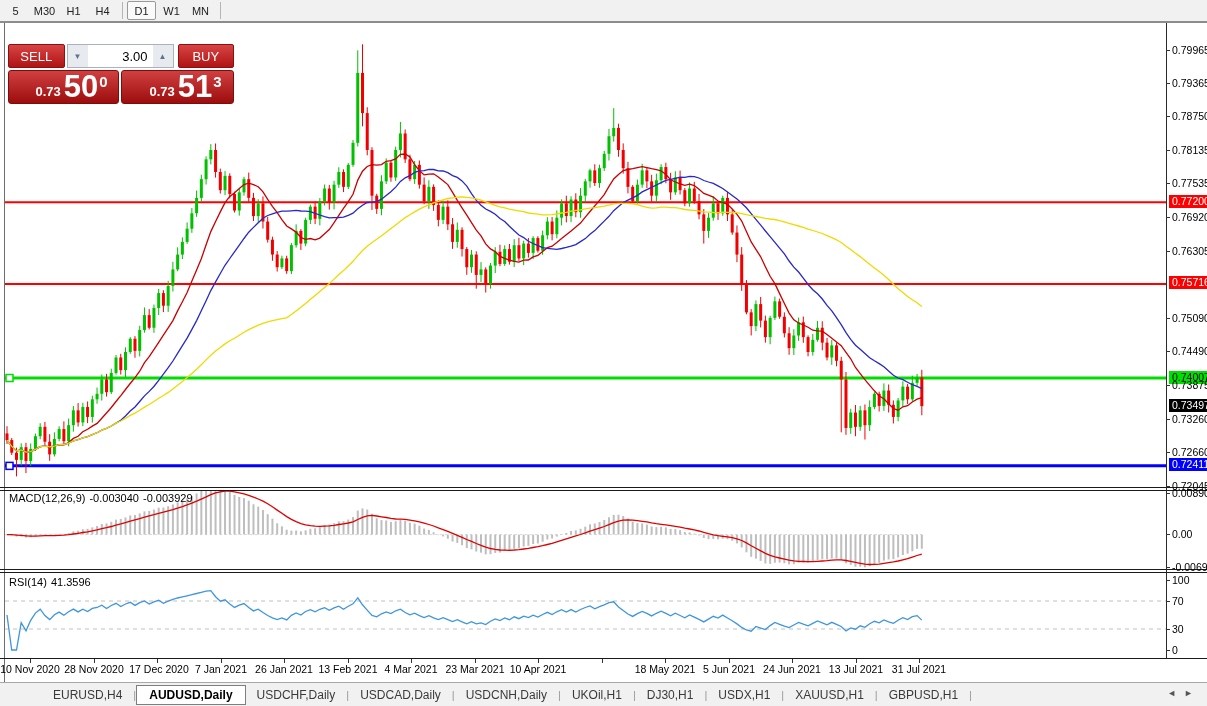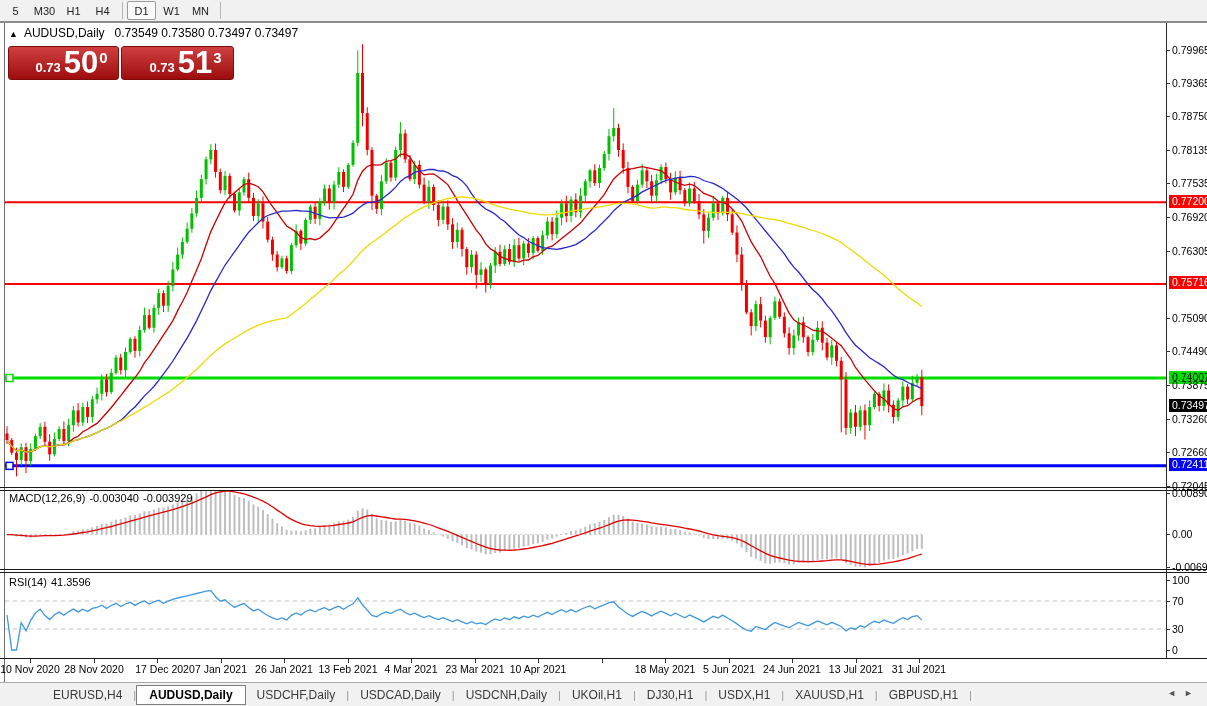--- a/index.html
+++ b/index.html
@@ -70,25 +70,35 @@
       <div class="tf-btn">H4</div>
       <div class="tf-sep"></div>
       <div class="tf-btn active">D1</div>
       <div class="tf-btn">W1</div>
       <div class="tf-btn">MN</div>
       <div class="tf-sep"></div>
     </div>
   <div class="frame-line" style="left:0;top:21px;width:1207px;height:2px;background:#8c8c8c;"></div>
   <div class="frame-line" style="left:4px;top:23px;width:1px;height:659px;"></div>
 
-  <div class="chart-header">
-    <span class="arrow">▲</span><span>AUDUSD,Daily</span><span class="ohlc">0.73549 0.73580 0.73497 0.73497</span>
-  </div>
 
   <div class="trade-panel">
+    <div class="tp-row1">
+      <div class="btn-red sell-btn">SELL</div>
+      <div class="vol-wrap">
+        <button class="vol-arrow">
+            <span>▼</span>
+          </button>
+        <input class="vol-input" value="3.00" style="">
+        <button class="vol-arrow">
+            <span>▲</span>
+          </button>
+      </div>
+      <div class="btn-red buy-btn">BUY</div>
+    </div>
     <div class="tp-row2">
       <div class="quote-box q-sell">
         <span class="q-small">0.73</span>
         <span class="q-big">50</span>
         <span class="q-sup">0</span>
       </div>
       <div class="quote-box q-buy">
         <span class="q-small">0.73</span>
         <span class="q-big">51</span>
         <span class="q-sup">3</span>
@@ -763,21 +773,21 @@
       <div class="axis-label" style="top: 623px;">30</div>
       <div class="axis-tick" style="top: 650px;"></div>
       <div class="axis-label" style="top: 644px;">0</div>
     </div>
   <div id="timeAxis">
       <div class="date-tick" style="left: 30px;"></div>
       <div class="date-label" style="left: 30px;">10 Nov 2020</div>
       <div class="date-tick" style="left: 94px;"></div>
       <div class="date-label" style="left: 94px;">28 Nov 2020</div>
       <div class="date-tick" style="left: 157px;"></div>
-      <div class="date-label" style="left: 165px;">17 Dec 2020</div>
+      <div class="date-label" style="left: 159px;">17 Dec 2020</div>
       <div class="date-tick" style="left: 221px;"></div>
       <div class="date-label" style="left: 221px;">7 Jan 2021</div>
       <div class="date-tick" style="left: 284px;"></div>
       <div class="date-label" style="left: 284px;">26 Jan 2021</div>
       <div class="date-tick" style="left: 348px;"></div>
       <div class="date-label" style="left: 348px;">13 Feb 2021</div>
       <div class="date-tick" style="left: 411px;"></div>
       <div class="date-label" style="left: 411px;">4 Mar 2021</div>
       <div class="date-tick" style="left: 475px;"></div>
       <div class="date-label" style="left: 475px;">23 Mar 2021</div>

